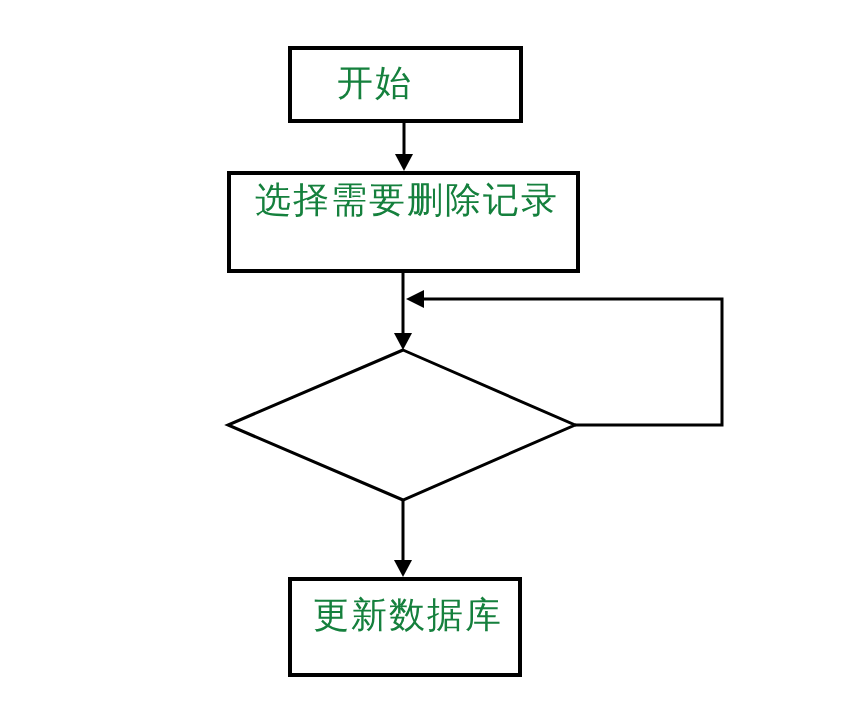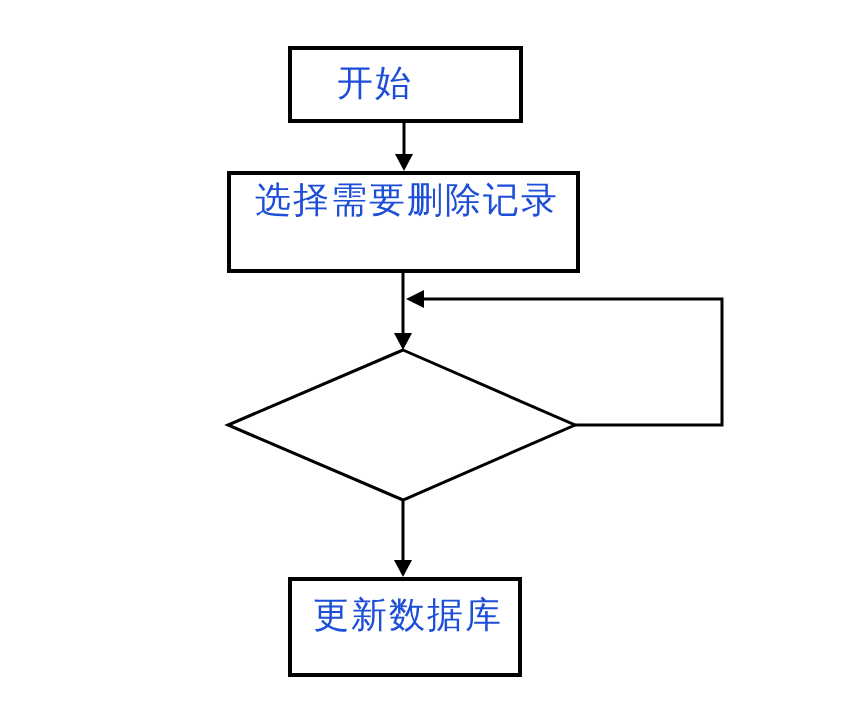--- a/index.html
+++ b/index.html
@@ -31,21 +31,21 @@
   }
   .node-start  { left: 288px; top: 46px;  width: 235px; height: 77px;  }
   .node-select { left: 227px; top: 171px; width: 353px; height: 102px; }
   .node-update { left: 288px; top: 577px; width: 234px; height: 100px; }
   .node-label {
     position: absolute;
     font-size: 36px;
     line-height: 44px;
     letter-spacing: 2px;
     white-space: nowrap;
-    color: #1d4ed8;
+    color: #15803d;
   }
   .label-start    { left: 45px;  top: 11px;  }
   .label-select   { left: 24px;  top: 3px;   }
   .label-update   { left: 21px;  top: 12px;  }
   .label-decision { left: 327px; top: 394px; }
 </style>
 </head>
 <body>
 
 <div class="canvas">

